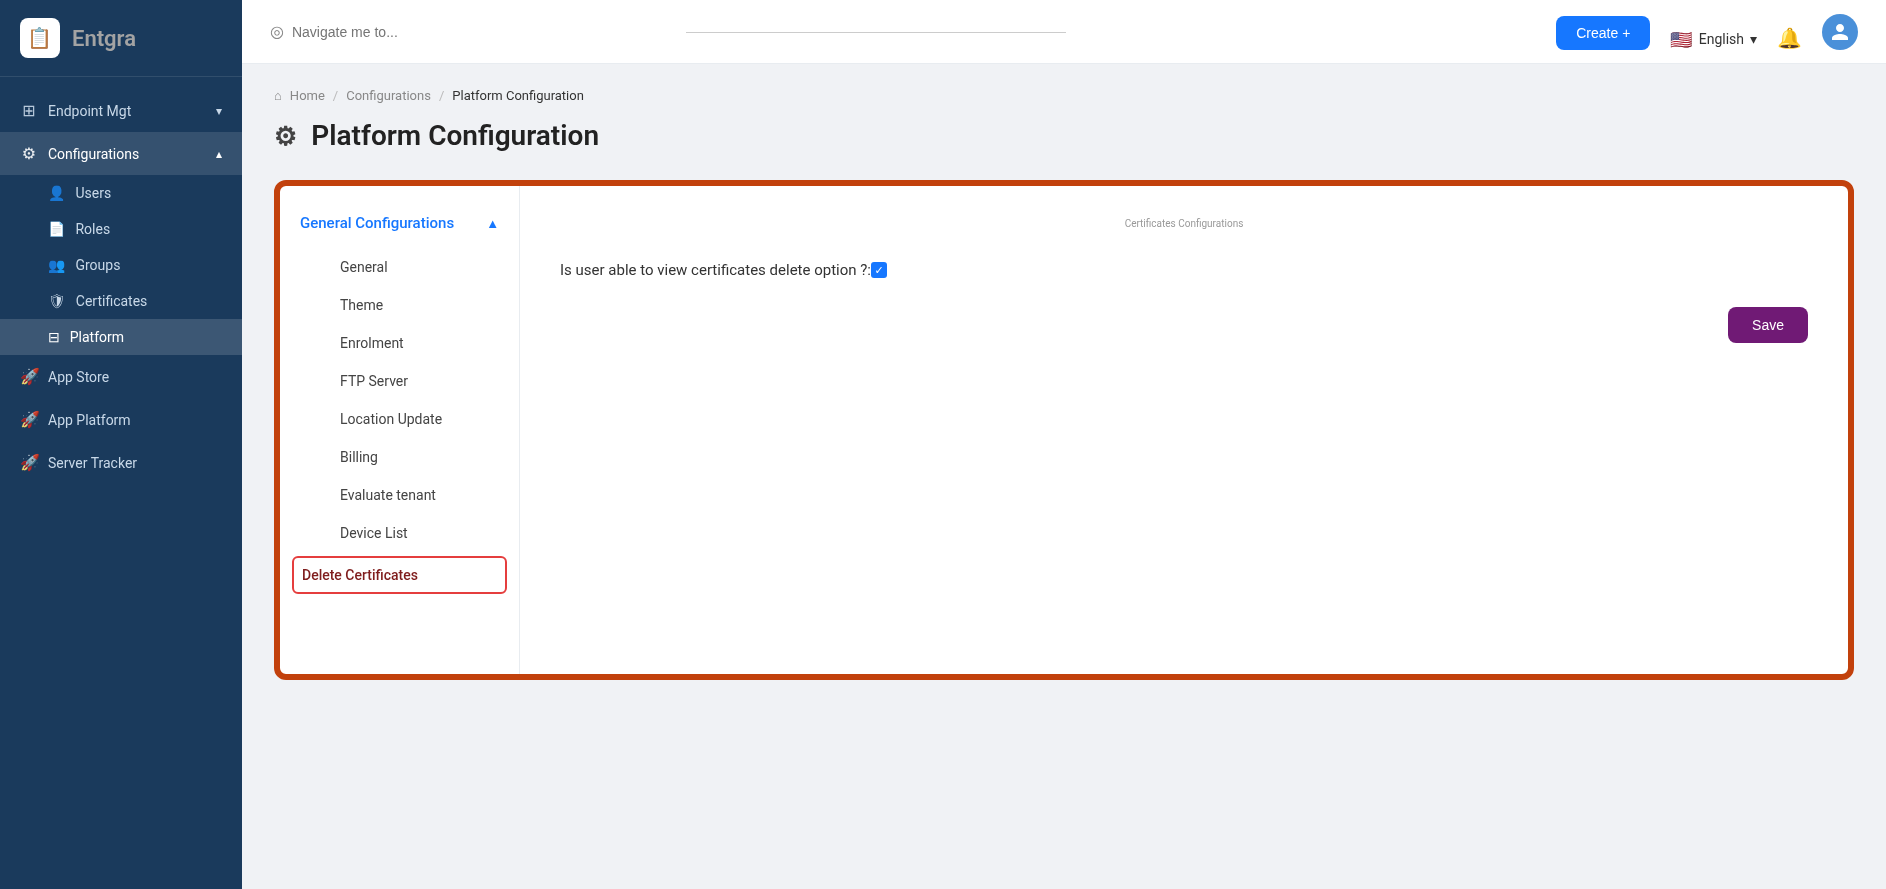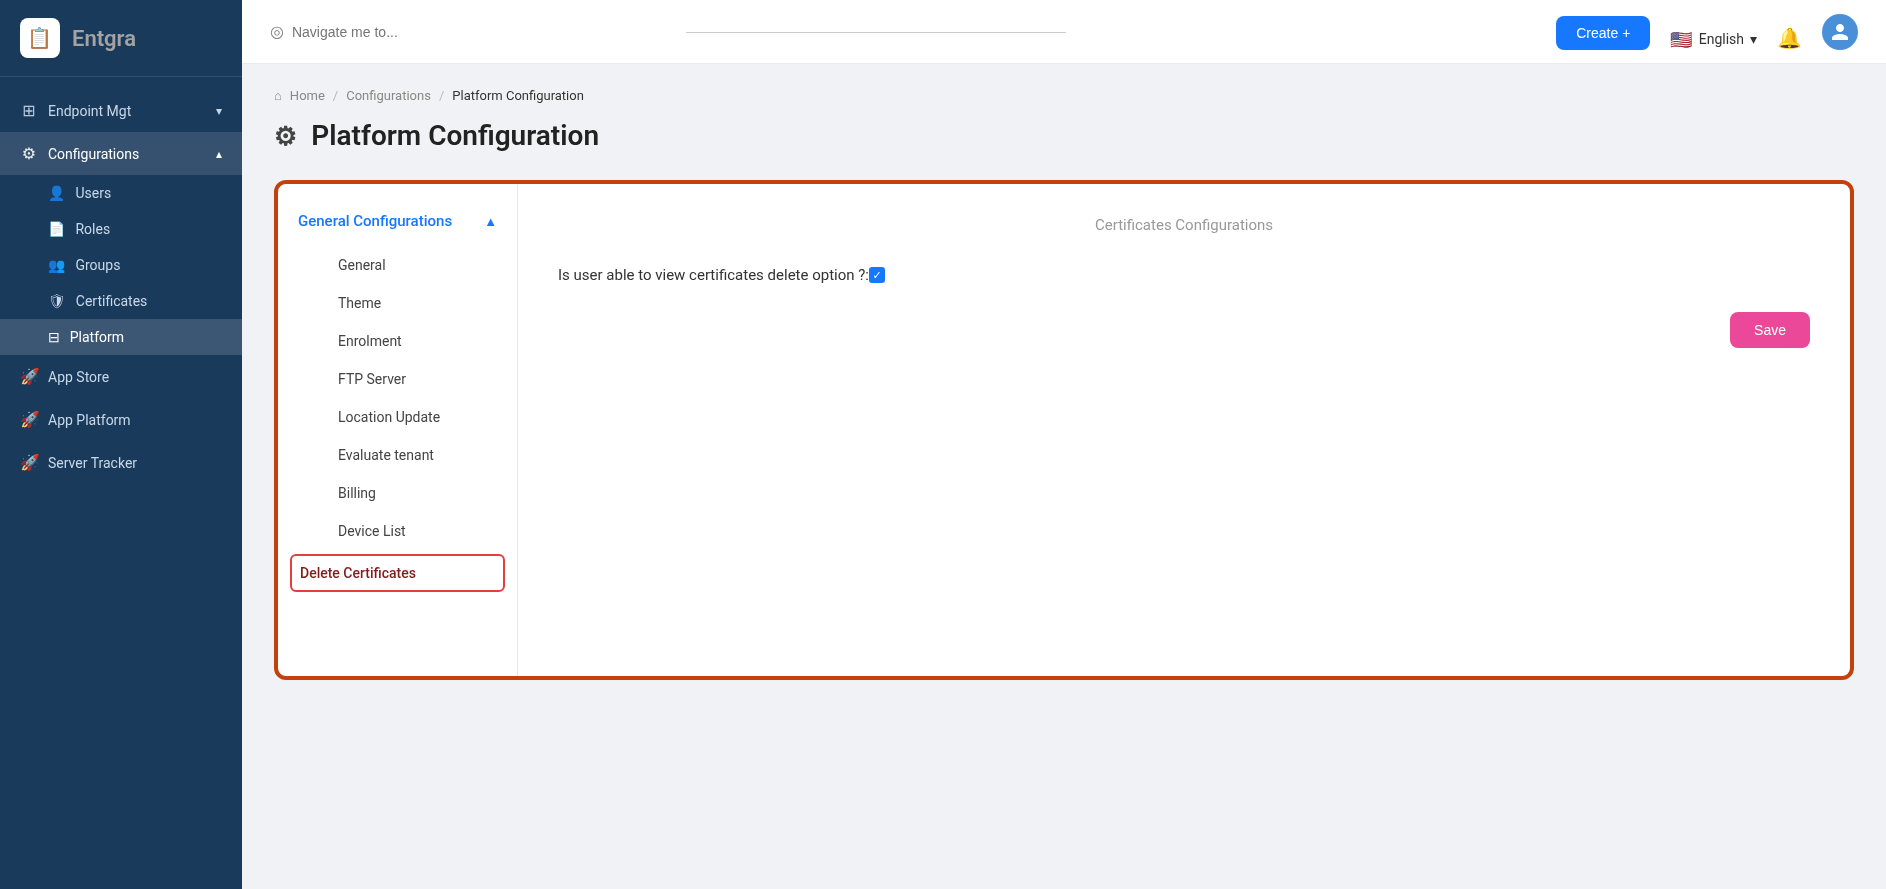--- a/index.html
+++ b/index.html
@@ -174,21 +174,21 @@
       font-weight: 600;
       color: #222;
       margin-bottom: 28px;
     }
     .page-title-icon { font-size: 26px; color: #444; }
 
     
     .card {
       background: #fff;
       border-radius: 12px;
-      border: 4px solid #c2410c;
+      border: 6px solid #c2410c;
       display: flex;
       min-height: 500px;
       overflow: hidden;
     }
     .card-sidebar {
       width: 240px;
       min-width: 240px;
       border-right: 1px solid #e8ecf0;
       padding: 20px 0;
     }
@@ -220,21 +220,21 @@
       font-weight: 500;
       background: #fff;
     }
 
     
     .card-main {
       flex: 1;
       padding: 32px 40px;
     }
     .section-title {
-      font-size: 15px;
+      font-size: 10px;
       color: #999;
       font-weight: 400;
       text-align: center;
       margin-bottom: 32px;
     }
     .cert-option-row {
       display: flex;
       align-items: center;
       font-size: 15px;
       color: #333;
@@ -247,21 +247,21 @@
       border-radius: 3px;
       display: flex;
       align-items: center;
       justify-content: center;
       color: #fff;
       font-size: 11px;
       cursor: pointer;
       flex-shrink: 0;
     }
     .save-btn {
-      background: #ec4899;
+      background: #701a75;
       color: #fff;
       border: none;
       border-radius: 8px;
       padding: 10px 24px;
       font-size: 14px;
       cursor: pointer;
       font-weight: 500;
       display: block;
       margin-left: auto;
     }
@@ -369,22 +369,22 @@
       <div class="card-sidebar">
         <div class="card-sidebar-header">
           <span>General Configurations</span>
           <span class="chevron">▲</span>
         </div>
         <div class="card-menu-item">General</div>
         <div class="card-menu-item">Theme</div>
         <div class="card-menu-item">Enrolment</div>
         <div class="card-menu-item">FTP Server</div>
         <div class="card-menu-item">Location Update</div>
+        <div class="card-menu-item">Billing</div>
         <div class="card-menu-item">Evaluate tenant</div>
-        <div class="card-menu-item">Billing</div>
         <div class="card-menu-item">Device List</div>
         <div class="card-menu-item active-cert">Delete Certificates</div>
       </div>
 
       <div class="card-main">
         <div class="section-title">Certificates Configurations</div>
         <div class="cert-option-row">
           <span>Is user able to view certificates delete option ?:</span>
           <div class="checkbox-blue">✓</div>
         </div>

